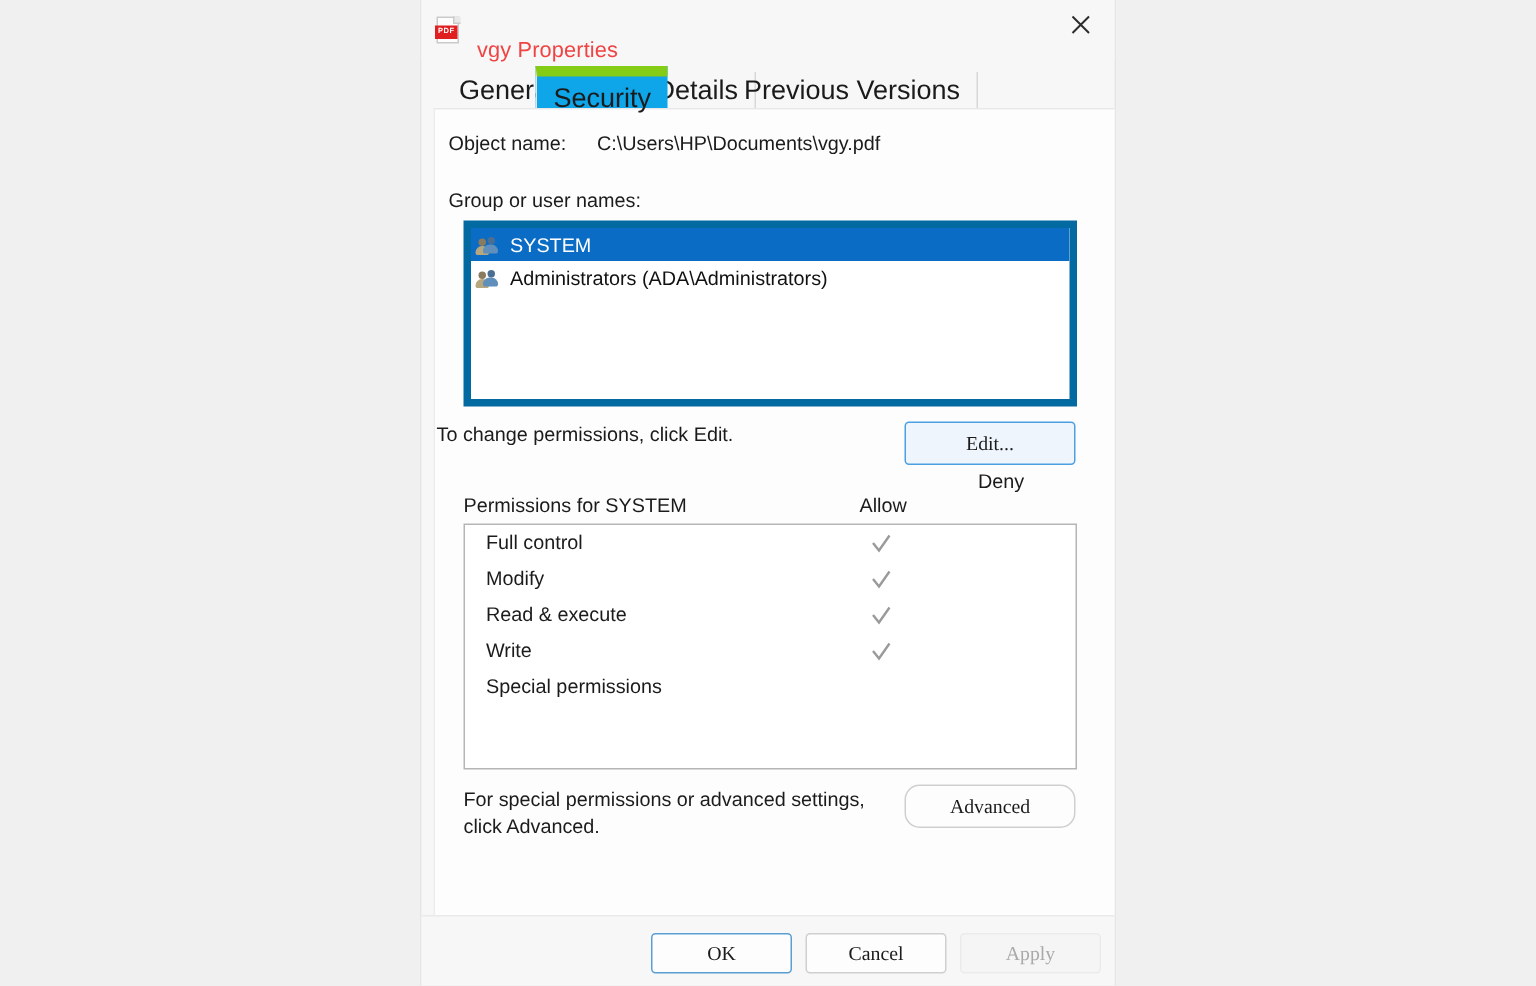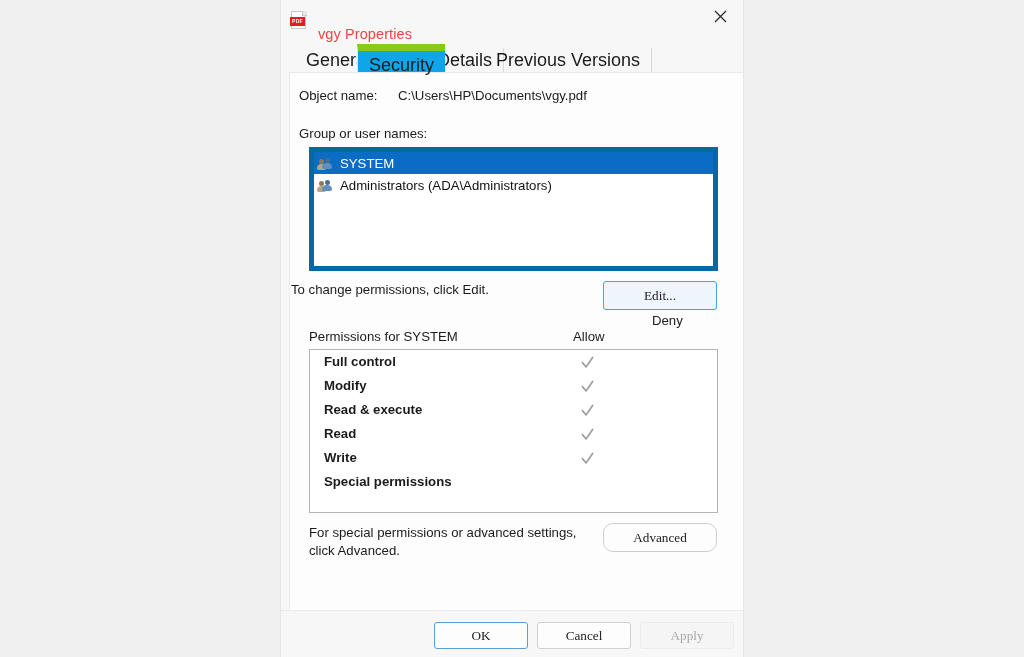--- a/index.html
+++ b/index.html
@@ -270,21 +270,20 @@
     height: 24px;
     position: relative;
     font-size: 13.2px;
     color: #1b1b1b;
   }
   .perm-row .pname {
     position: absolute;
     left: 14px;
     top: 4px;
     white-space: nowrap;
-    font-weight: bold;
   }
   .perm-row .allow-cell {
     position: absolute;
     left: 262px;
     top: 1px;
     width: 30px;
     text-align: center;
   }
   .perm-row .deny-cell {
     position: absolute;
@@ -422,29 +421,20 @@
   <div class="perm-row">
     <span class="pname">Read &amp; execute</span>
     <span class="allow-cell check">
       <svg width="15" height="22" viewBox="0 0 15 22">
           <path d="M2 11 L6 16 L13 6" stroke="#9a9a9a" stroke-width="1.6" fill="none"></path>
         </svg>
     </span>
     <span class="deny-cell"></span>
   </div>
   <div class="perm-row">
-    <span class="pname">Read</span>
-    <span class="allow-cell check">
-      <svg width="15" height="22" viewBox="0 0 15 22">
-          <path d="M2 11 L6 16 L13 6" stroke="#9a9a9a" stroke-width="1.6" fill="none"></path>
-        </svg>
-    </span>
-    <span class="deny-cell"></span>
-  </div>
-  <div class="perm-row">
     <span class="pname">Write</span>
     <span class="allow-cell check">
       <svg width="15" height="22" viewBox="0 0 15 22">
           <path d="M2 11 L6 16 L13 6" stroke="#9a9a9a" stroke-width="1.6" fill="none"></path>
         </svg>
     </span>
     <span class="deny-cell"></span>
   </div>
   <div class="perm-row">
     <span class="pname">Special permissions</span>

